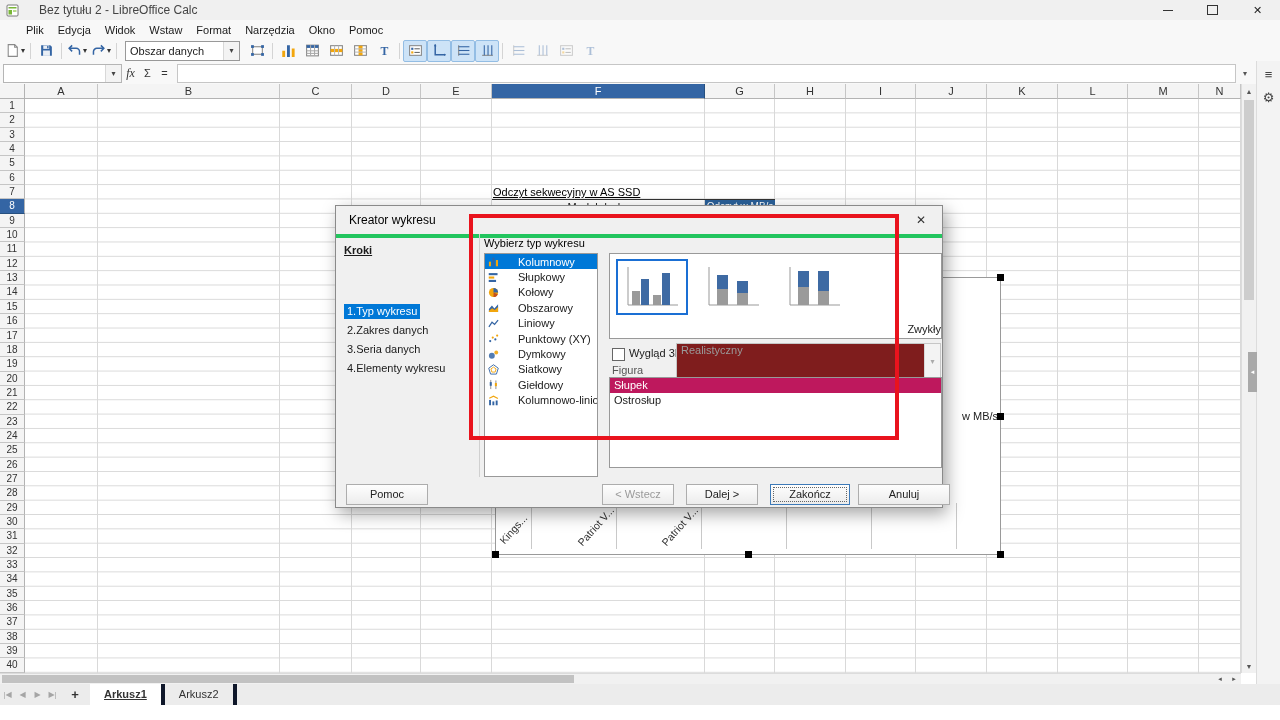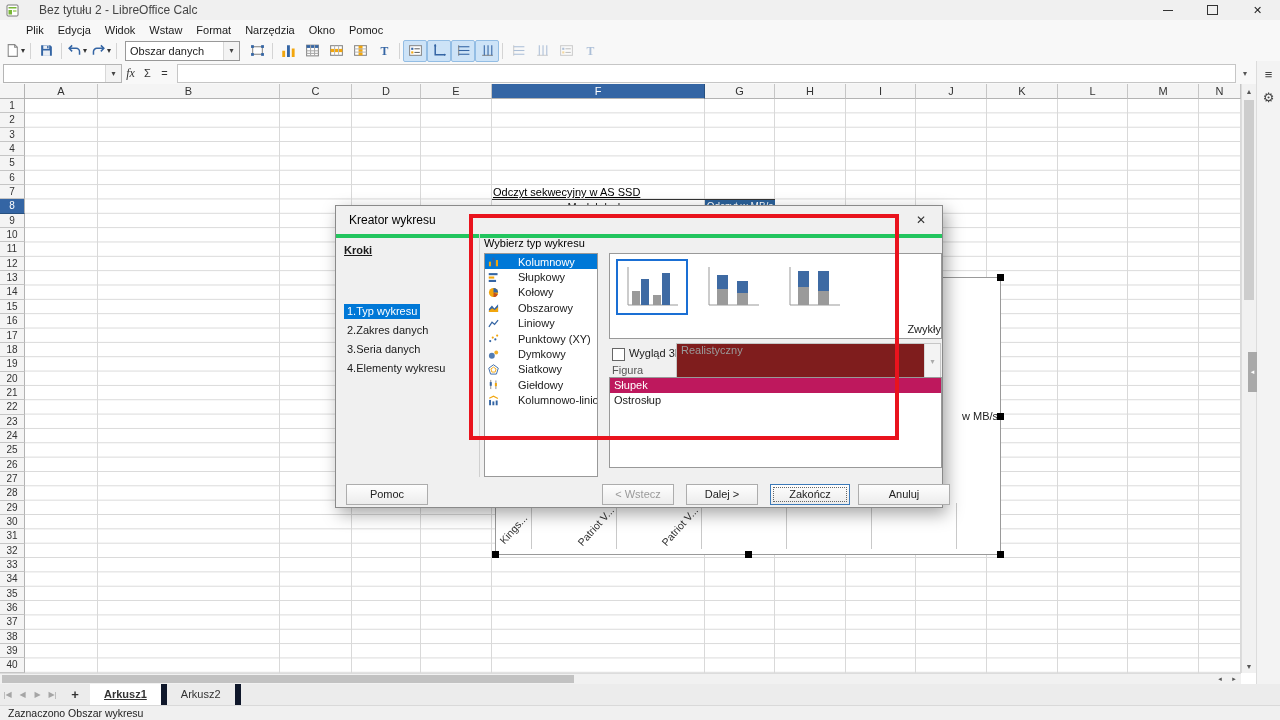--- a/index.html
+++ b/index.html
@@ -92,21 +92,21 @@
   .hs-left{right:14px}.hs-right{right:0}
   .sidebar-strip{position:absolute;left:1256px;top:61px;width:24px;height:623px;background:#f3f3f3;border-left:1px solid #dcdcdc;box-sizing:border-box;z-index:8}
   .sb-icon{width:20px;height:20px;margin:3px auto 2px;display:flex;align-items:center;justify-content:center;font-size:13px;color:#444}
   .sidebar-toggle{position:absolute;left:1248px;top:352px;width:9px;height:40px;background:#a9a9a9;z-index:9;
                   display:flex;align-items:center;justify-content:center;color:#fff;font-size:7px}
 
   
   .tabbar{position:absolute;left:0;top:684px;width:1280px;height:21px;background:#ececec;display:flex;align-items:center;z-index:8}
   .tab-nav{width:15px;text-align:center;color:#a5a5a5;font-size:8px}
   .add-sheet{width:18px;text-align:center;font-size:13px;font-weight:bold;color:#333;margin:0 6px}
-  .tab{padding:0 14px;height:21px;line-height:21px;border-right:6px solid #0f172a;color:#333}
+  .tab{padding:0 14px;height:21px;line-height:21px;border-right:4px solid #0f172a;color:#333}
   .tab.active{background:#fff;font-weight:bold;text-decoration:underline}
 
   
   .statusbar{position:absolute;left:0;top:705px;width:1280px;height:15px;background:#f0f0f0;border-top:1px solid #d9d9d9;box-sizing:border-box;
              display:flex;align-items:center;padding-left:8px;font-size:10.5px;color:#222;z-index:8}
 
   
   .dialog{position:absolute;left:335px;top:205px;width:608px;height:303px;background:#f0f0f0;border:1px solid #8a8a8a;
           box-shadow:4px 6px 16px rgba(0,0,0,.35);z-index:20;box-sizing:border-box}
   .dlg-titlebar{position:absolute;left:0;top:0;right:0;height:28px;border-bottom:4px solid #22c55e}
@@ -515,23 +515,20 @@
     <span class="tab-nav">◀</span>
     <span class="tab-nav">▶</span>
     <span class="tab-nav">▶|</span>
     <span class="add-sheet">+</span>
     <span style="display:flex;height:21px">
         <span class="tab active">Arkusz1</span>
         <span class="tab">Arkusz2</span>
       </span>
   </div>
 
-  <div class="statusbar">
-    <span>Zaznaczono Obszar wykresu</span>
-  </div>
 
   <div class="dialog">
     <div class="dlg-titlebar">
       <span class="dlg-title">Kreator wykresu</span>
       <span class="dlg-close">✕</span>
     </div>
     <div class="steps-panel">
       <div class="steps-heading">Kroki</div>
       <div class="step active" style="top:70px">1.Typ wykresu</div>
       <div class="step" style="top:89px">2.Zakres danych</div>

